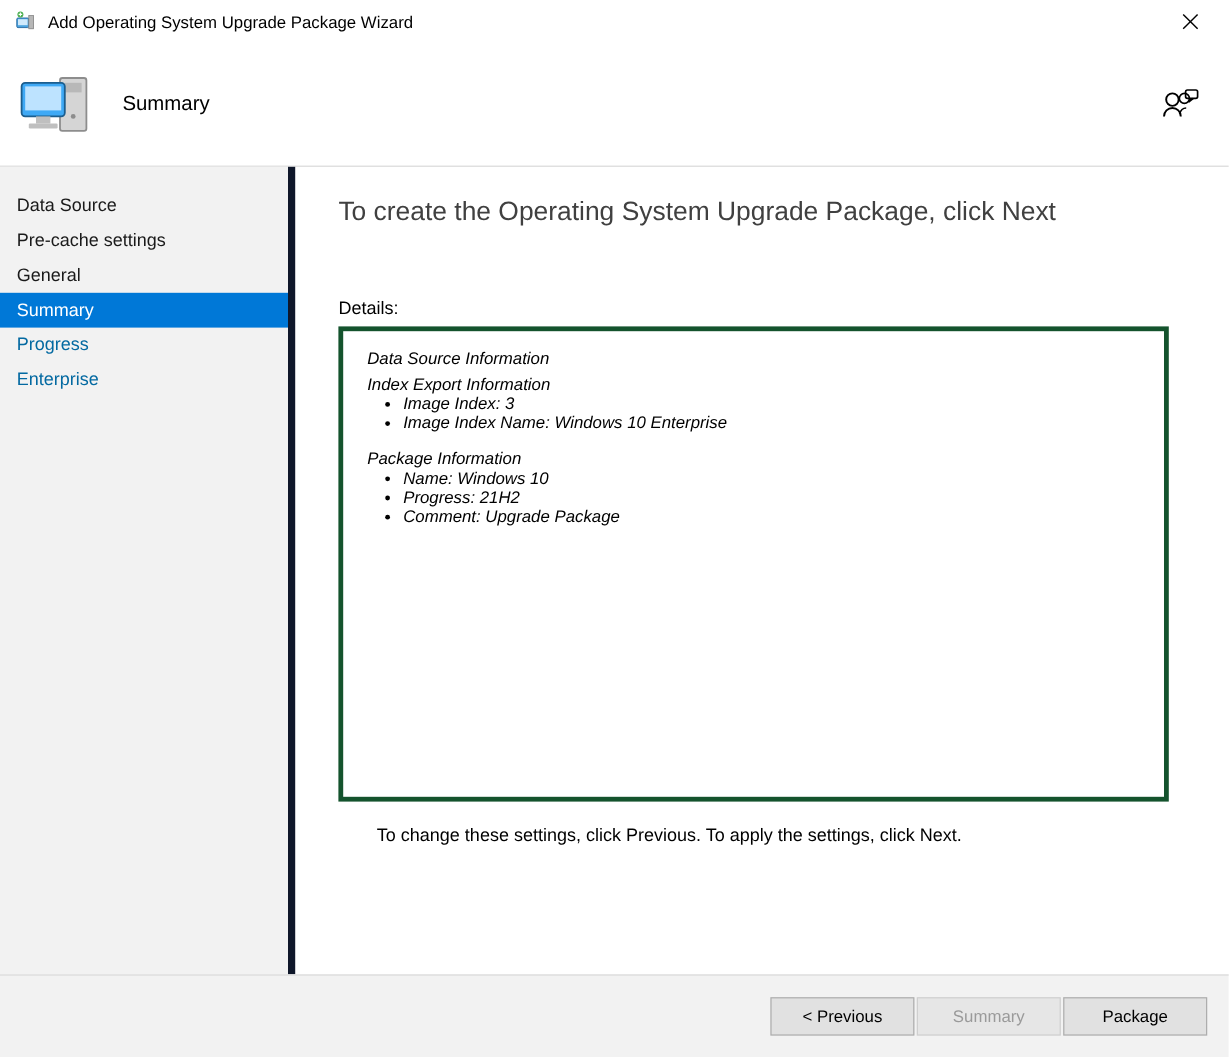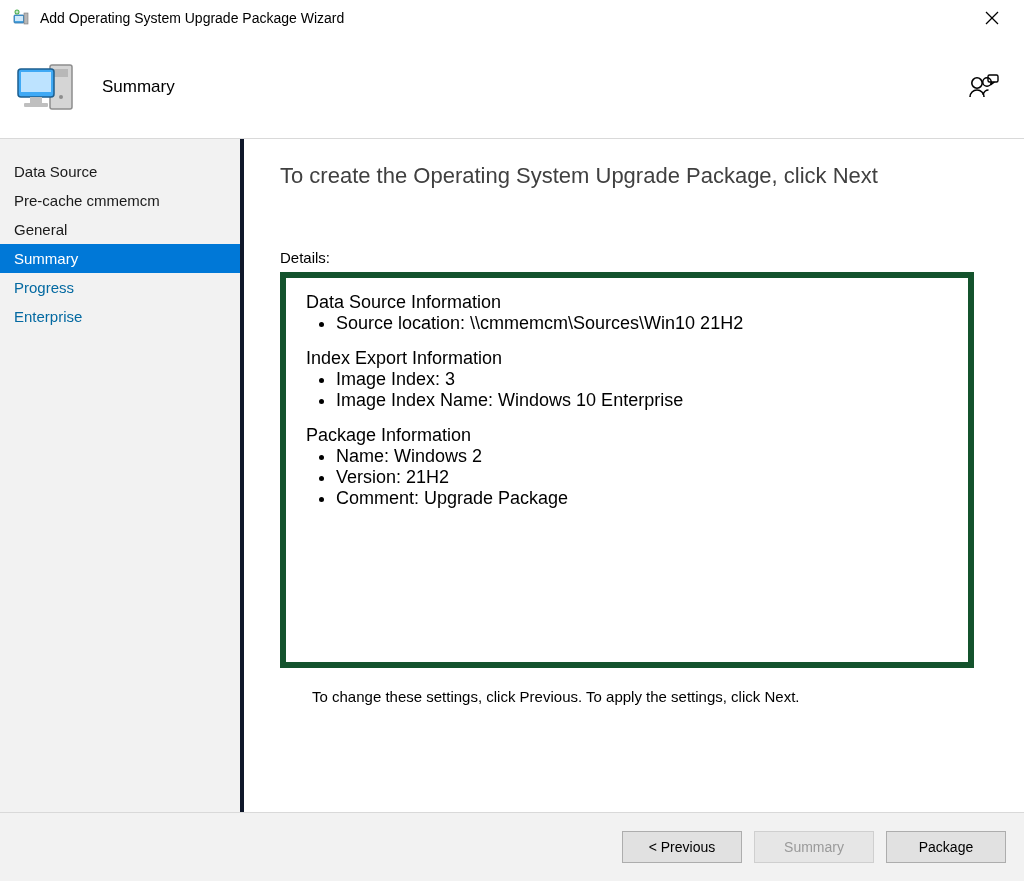--- a/index.html
+++ b/index.html
@@ -69,21 +69,21 @@
 
   
   .body {
     flex: 1;
     display: flex;
     min-height: 0;
   }
   .sidebar {
     width: 240px;
     background: #f2f2f2;
-    border-right: 4px solid #0f172a;
+    border-right: 6px solid #0f172a;
     padding-top: 18px;
   }
   .sidebar .step {
     padding: 6px 14px;
     font-size: 15px;
     color: #1a1a1a;
     cursor: default;
   }
   .sidebar .step.active {
     background: #0078d7;
@@ -103,26 +103,27 @@
   .headline {
     color: #404040;
     font-size: 22px;
     margin: 4px 0 60px 0;
   }
   .details-label {
     font-size: 15px;
     margin-bottom: 6px;
   }
   .details-box {
-    border: 6px solid #14532d;
+    border: 4px solid #14532d;
     flex: 0 0 396px;
     padding: 14px 20px 10px 20px;
-    font-size: 18px;
+    font-size: 14px;
     box-sizing: border-box;
     overflow: auto;
+    font-style: italic;
   }
   .section-title {
     margin-top: 6px;
   }
   .section-title.first { margin-top: 0; }
   .details-box ul {
     margin: 0 0 14px 0;
     padding-left: 30px;
   }
   .details-box li {
@@ -136,21 +137,21 @@
 
   
   .footer {
     height: 68px;
     background: #f2f2f2;
     border-top: 1px solid #d9d9d9;
     display: flex;
     align-items: center;
     justify-content: flex-end;
     padding-right: 18px;
-    gap: 12px;
+    gap: 2px;
   }
   .footer button {
     width: 120px;
     height: 32px;
     font-size: 14px;
     font-family: inherit;
     background: #e1e1e1;
     border: 1px solid #adadad;
     cursor: pointer;
   }
@@ -210,44 +211,41 @@
         <path d="M15 24c.8-3 3-5 5.5-5" fill="none" stroke="#000" stroke-width="1.4"></path>
         <rect x="20" y="4" width="10" height="7" rx="1.5" fill="none" stroke="#000" stroke-width="1.4"></rect>
         <path d="M24 11l-1.5 3 4-3" fill="none" stroke="#000" stroke-width="1.4"></path>
       </svg>
     </span>
   </div>
 
   <div class="body">
     <div class="sidebar" id="sidebar">
         <div class="step">Data Source</div>
-        <div class="step">Pre-cache cmmemcm</div>
+        <div class="step">Pre-cache settings</div>
         <div class="step">General</div>
         <div class="step active">Summary</div>
         <div class="step future">Progress</div>
         <div class="step future">Enterprise</div>
       </div>
 
     <div class="content">
       <div class="headline">To create the Operating System Upgrade Package, click Next</div>
       <div class="details-label">Details:</div>
       <div class="details-box" id="details-box">
           <div class="section-title first">Data Source Information</div>
-          <ul>
-            <li>Source location: \\cmmemcm\Sources\Win10 21H2</li>
-          </ul>
           <div class="section-title">Index Export Information</div>
           <ul>
             <li>Image Index: 3</li>
             <li>Image Index Name: Windows 10 Enterprise</li>
           </ul>
           <div class="section-title">Package Information</div>
           <ul>
-            <li>Name: Windows 2</li>
-            <li>Version: 21H2</li>
+            <li>Name: Windows 10</li>
+            <li>Progress: 21H2</li>
             <li>Comment: Upgrade Package</li>
           </ul>
         </div>
       <div class="hint">To change these settings, click Previous. To apply the settings, click Next.</div>
     </div>
   </div>
 
   <div class="footer">
     <button>&lt; Previous</button>
     <button disabled="">Summary</button>

